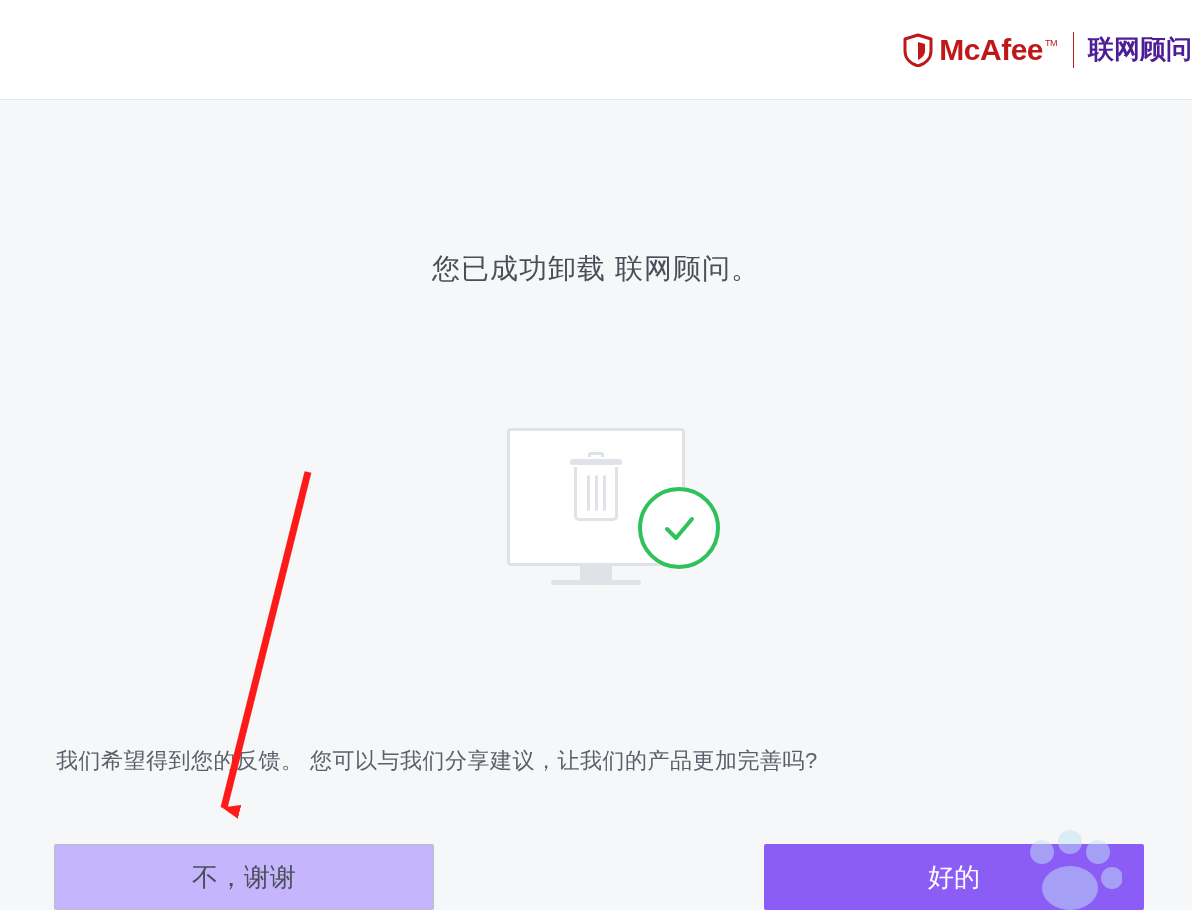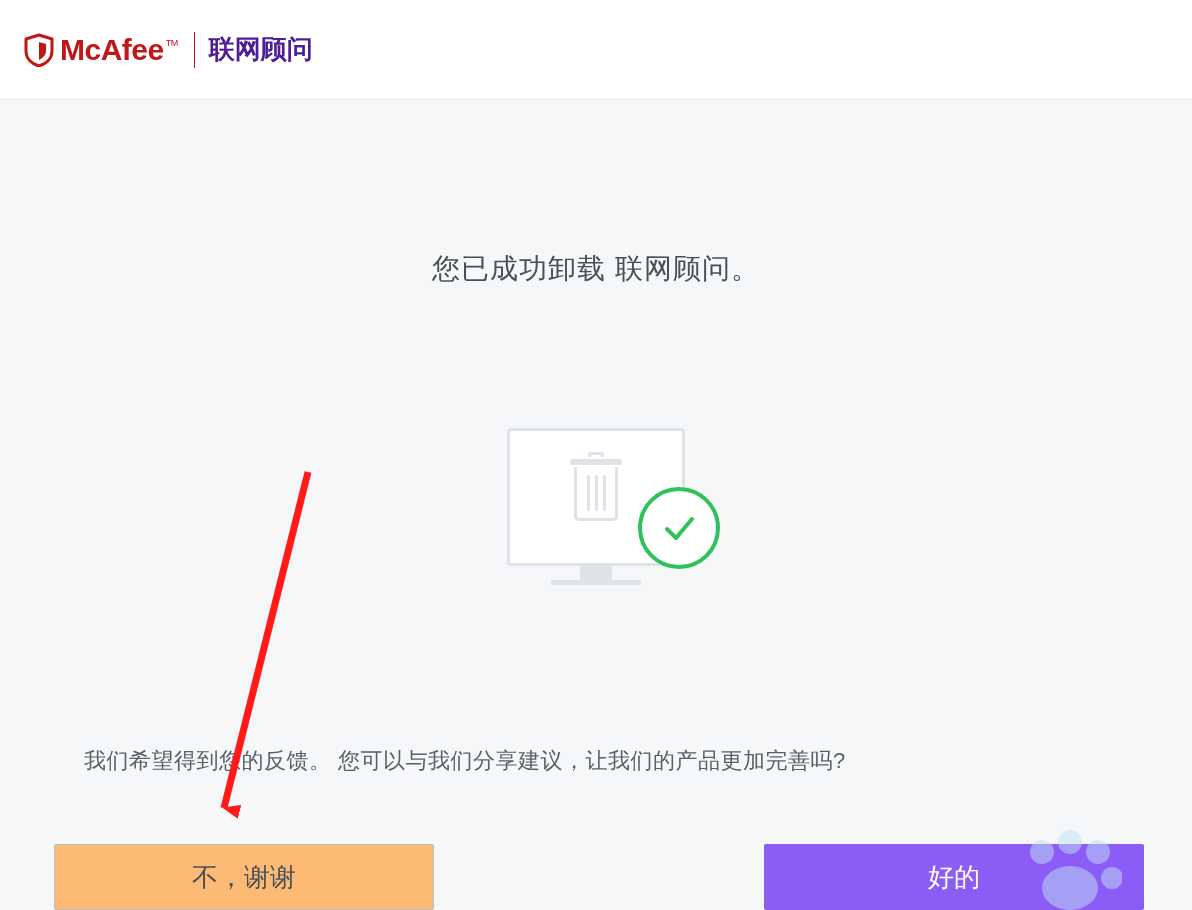--- a/index.html
+++ b/index.html
@@ -11,20 +11,21 @@
       overflow: hidden;
       position: relative;
     }
     .header {
       height: 100px;
       background: #fff;
       border-bottom: 1px solid #e3e5e9;
       display: flex;
       align-items: center;
       padding-left: 24px;
+      justify-content: flex-end;
     }
     .logo-group {
       display: flex;
       align-items: center;
     }
     .shield-icon { display: flex; align-items: center; }
     .brand-name {
       color: #c01818;
       font-size: 30px;
       font-weight: 700;
@@ -149,21 +150,20 @@
     }
     .check-badge svg { display:block; }
 
     .feedback-text {
       position: absolute;
       top: 746px;
       left: 56px;
       color: #5a6069;
       font-size: 22px;
       letter-spacing: 0.5px;
-      margin-left: 28px;
     }
 
     .button-row {
       position: absolute;
       bottom: 0;
       left: 0;
       right: 0;
       padding: 0 48px 0 54px;
       display: flex;
       justify-content: space-between;
@@ -174,21 +174,21 @@
       width: 380px;
       height: 66px;
       font-size: 26px;
       display: flex;
       align-items: center;
       justify-content: center;
       cursor: pointer;
       border-radius: 2px;
     }
     .btn-secondary {
-      background: #fdba74;
+      background: #c4b5fd;
       color: #4a4f57;
       border: 1px solid #b9bec5;
     }
     .btn-primary {
       background: #8b5cf6;
       color: #fff;
       border: none;
     }
 
     

